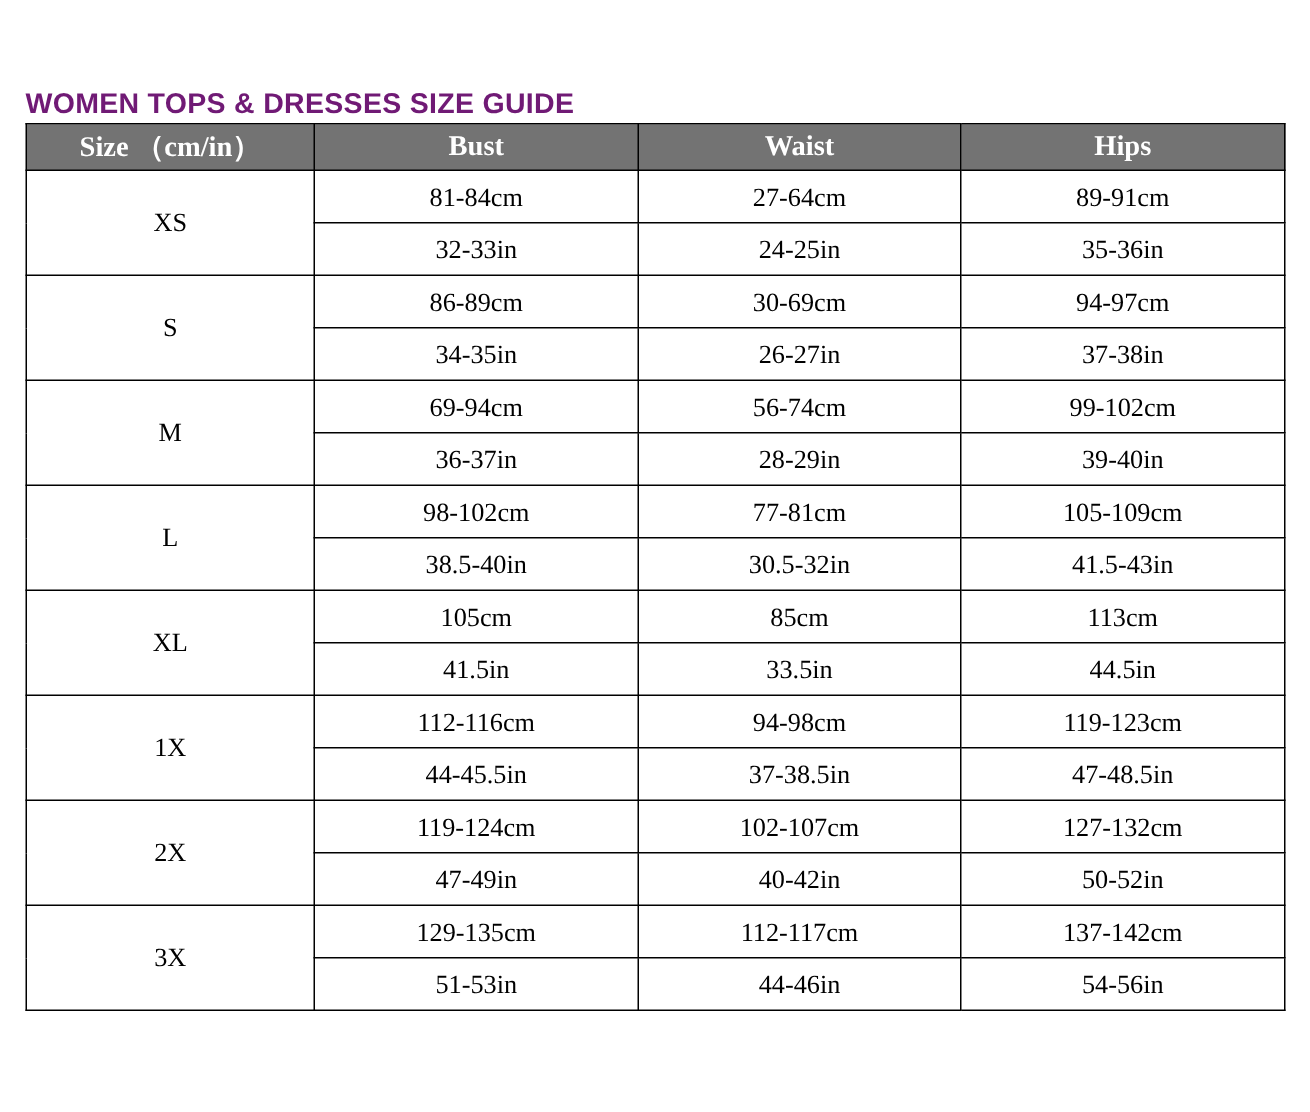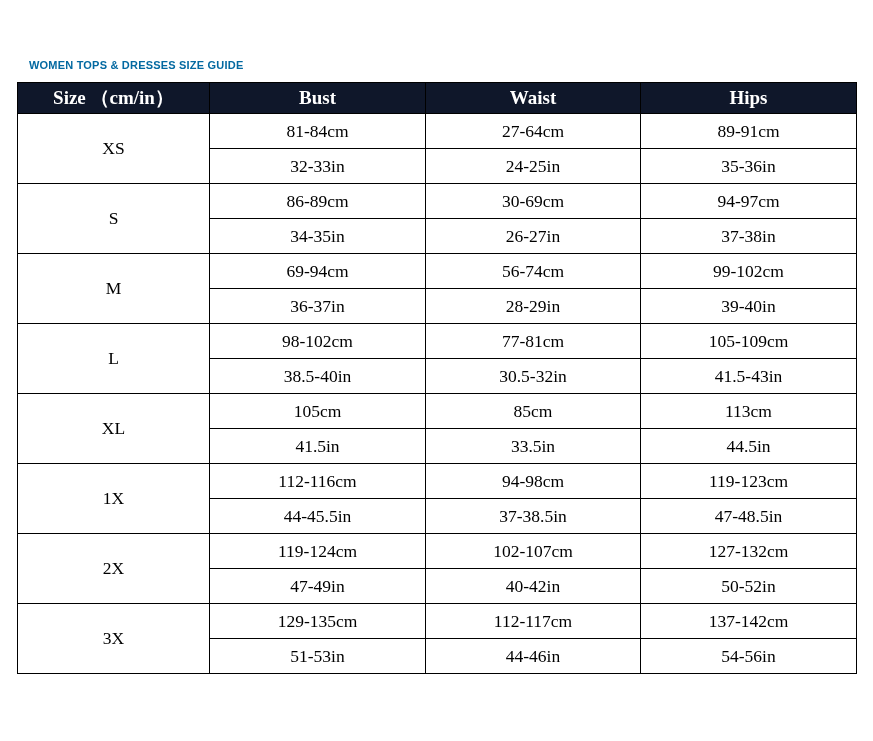--- a/index.html
+++ b/index.html
@@ -19,36 +19,35 @@
     width: 873px;
     height: 741px;
     box-sizing: border-box;
   }
   .guide-title {
     position: absolute;
     left: 17px;
     top: 59px;
     font-family: "Liberation Sans", sans-serif;
     font-weight: bold;
-    font-size: 11px;
+    font-size: 19px;
     letter-spacing: 0.2px;
-    color: #0369a1;
+    color: #701a75;
     white-space: nowrap;
-    margin-left: 12px;
   }
   table.size-table {
     position: absolute;
     left: 17px;
     top: 82px;
     width: 839px;
     border-collapse: collapse;
     table-layout: fixed;
   }
   table.size-table th {
-    background: #0f172a;
+    background: #737373;
     color: #ffffff;
     font-family: "Liberation Serif", serif;
     font-weight: bold;
     font-size: 19px;
     height: 30px;
     vertical-align: middle;
     border: 1px solid #000000;
     padding: 0;
   }
   table.size-table td {

